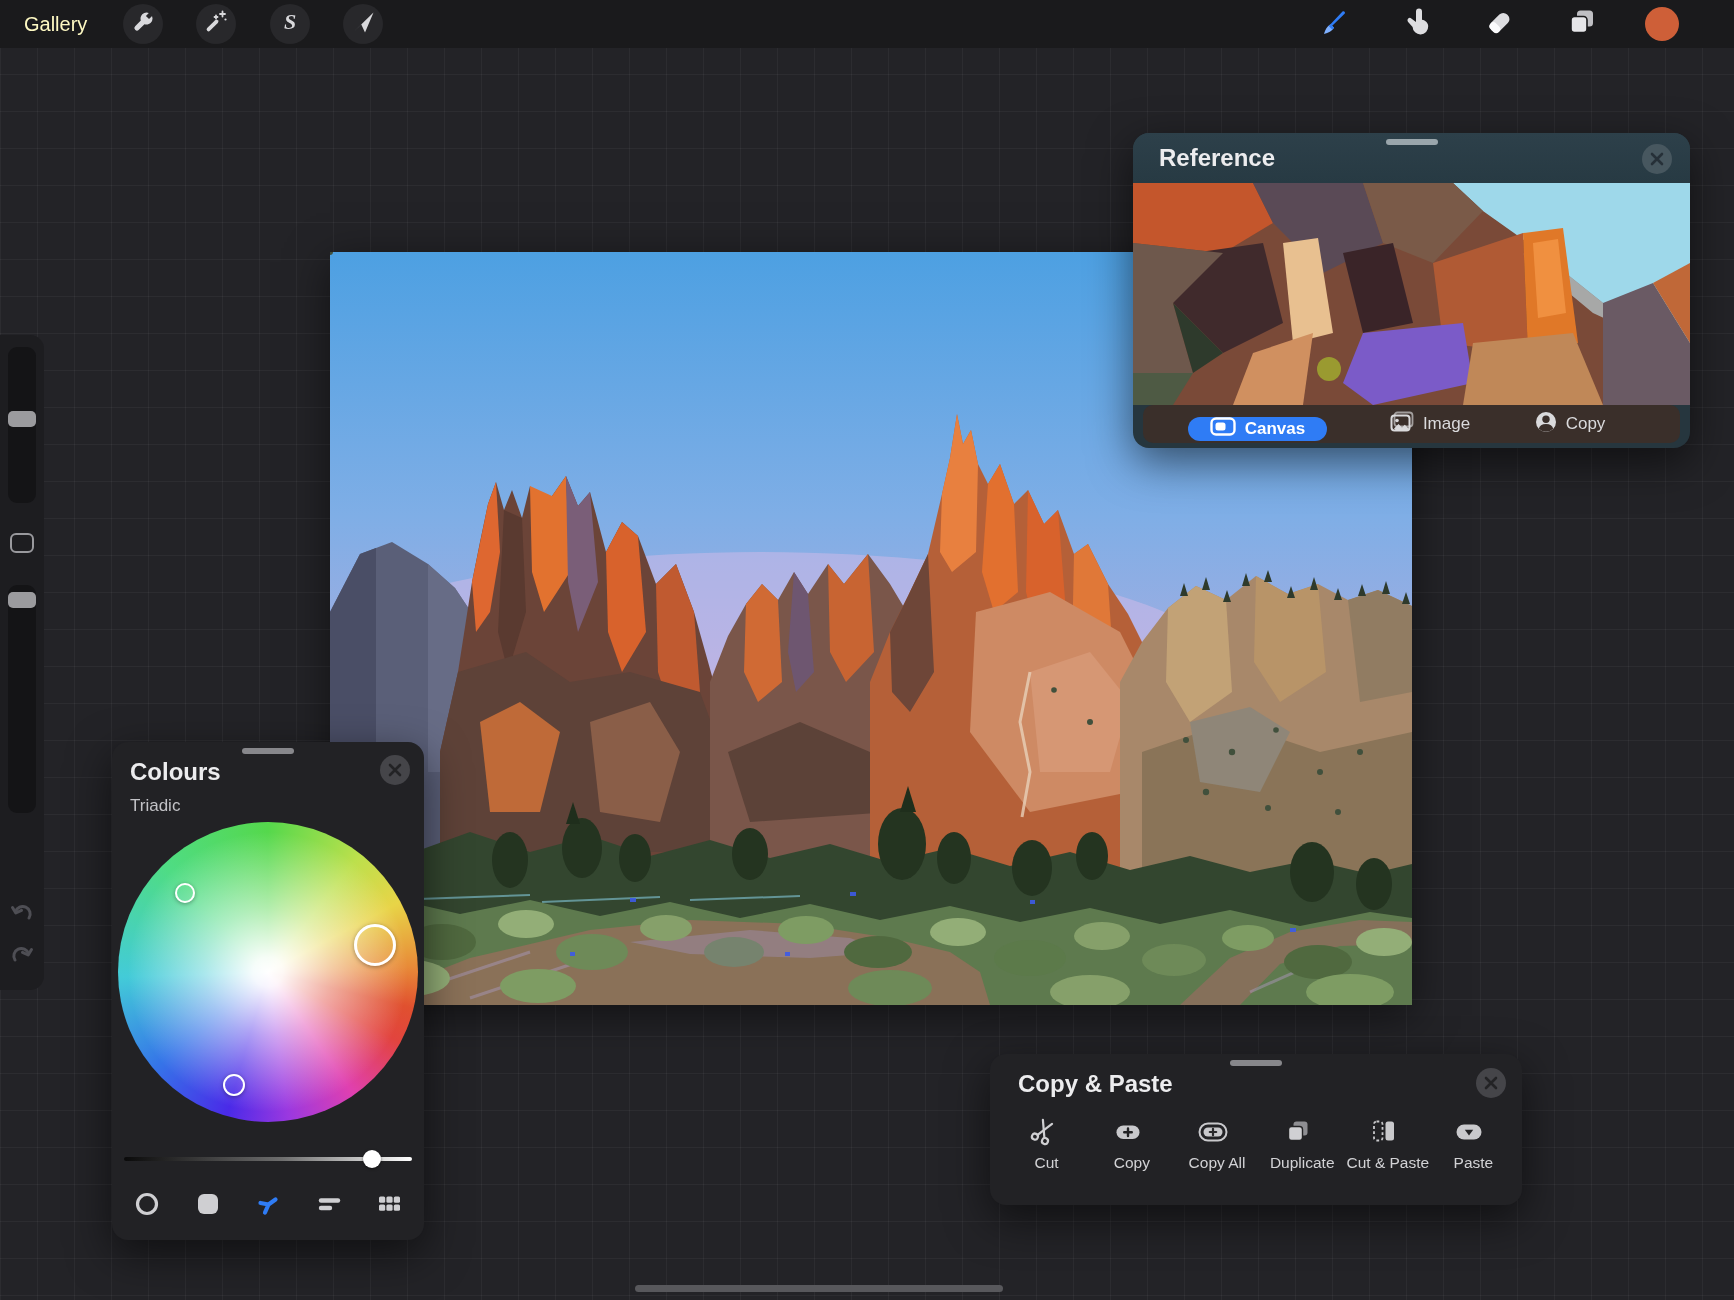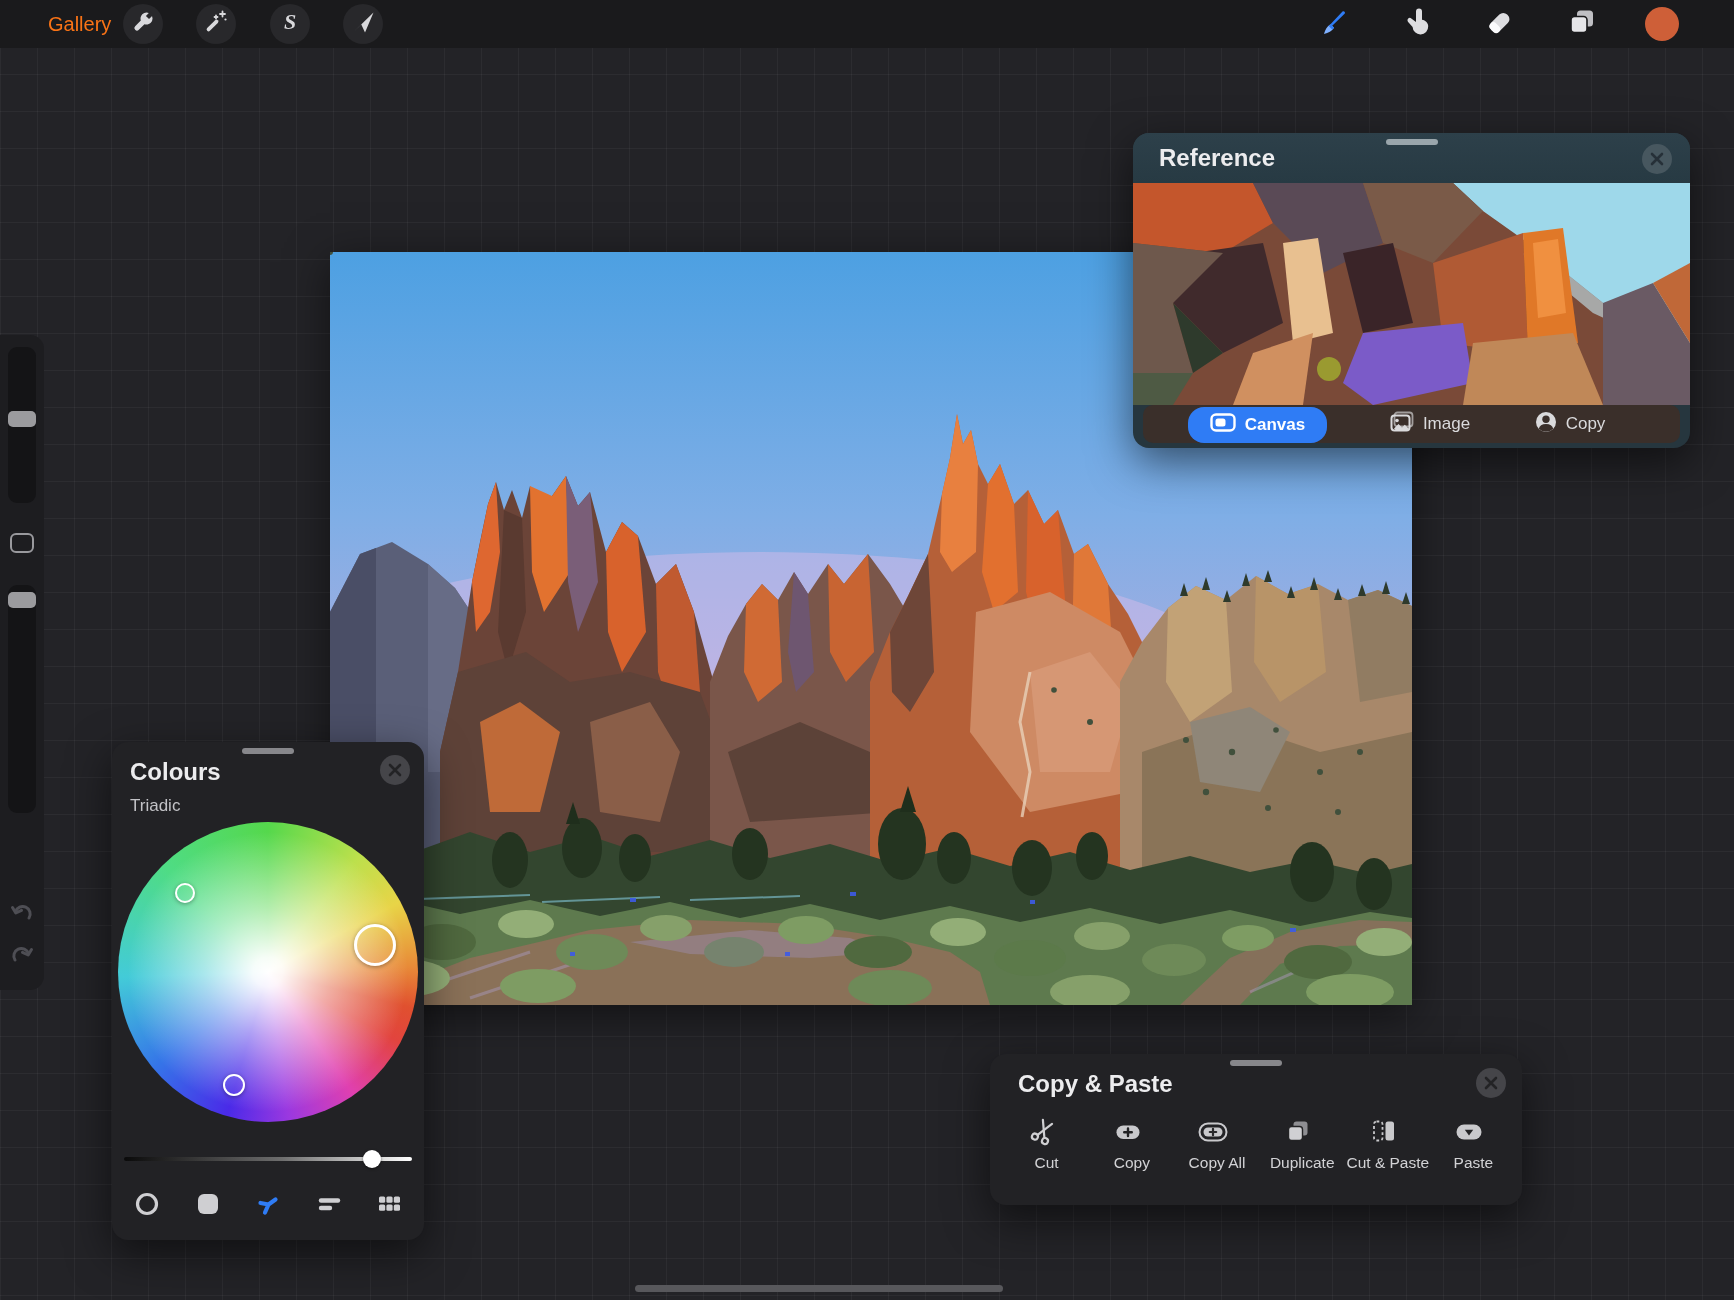--- a/index.html
+++ b/index.html
@@ -10,21 +10,21 @@
     background-image:
       linear-gradient(rgba(255,255,255,0.045) 1px, transparent 1px),
       linear-gradient(90deg, rgba(255,255,255,0.045) 1px, transparent 1px);
     background-size:37px 37px;
     font-family:"Liberation Sans", sans-serif;
     color:#E8E8EA;
     -webkit-font-smoothing:antialiased;
   }
   
   #topbar{position:absolute;left:0;top:0;width:100%;height:48px;background:#1A1A1C;z-index:40;}
-  .gallery-btn{position:absolute;left:24px;top:0;height:48px;line-height:48px;font-size:20px;color:#f97316;cursor:default;margin-left:24px;}
+  .gallery-btn{position:absolute;left:24px;top:0;height:48px;line-height:48px;font-size:20px;color:#fef9c3;cursor:default;}
   .tool-circle{position:absolute;top:4px;width:40px;height:40px;border-radius:50%;background:#28282B;display:flex;align-items:center;justify-content:center;}
   .rt-icon{position:absolute;top:9px;width:30px;height:30px;display:flex;align-items:center;justify-content:center;}
   .color-swatch{position:absolute;top:7px;width:34px;height:34px;border-radius:50%;background:var(--current-color,#CE5F38);}
   
   #sidebar{position:absolute;left:0;top:335px;width:44px;height:655px;background:#1D1D20;border-radius:0 14px 14px 0;z-index:30;}
   .side-track{position:absolute;left:8px;width:28px;background:#141416;border-radius:9px;}
   #track-size{top:12px;height:156px;}
   #track-opacity{top:250px;height:228px;}
   .side-handle{position:absolute;left:0;width:28px;height:16px;background:#9B9B9E;border-radius:5px;}
   #handle-size{top:var(--brush-slider-pos,41%);}
@@ -42,21 +42,21 @@
   .close-btn svg{display:block;}
   .panel-title{position:absolute;font-size:24px;font-weight:700;color:#ECECEE;}
   
   #ref-panel{left:1133px;top:133px;width:557px;height:315px;overflow:hidden;z-index:50;background:#26363E;}
   #ref-header{position:absolute;left:0;top:0;width:100%;height:50px;background:linear-gradient(#2D404A,#273A43);}
   #ref-header .drag-handle{background:#9AA6AC;}
   #ref-header .close-btn{right:18px;top:11px;background:#47575F;}
   #ref-img{position:absolute;left:0;top:50px;width:557px;height:222px;}
   #ref-tabs{position:absolute;left:10px;right:10px;bottom:5px;height:38px;background:#3A2F2A;border-radius:10px;}
   .ref-tab{position:absolute;top:0;height:38px;display:flex;align-items:center;justify-content:center;gap:9px;color:#DADADC;font-size:17px;}
-  #tab-canvas{left:45px;top:2px;height:36px;width:139px;border-radius:16px;background:var(--accent,#2F7CF5);color:#FFFFFF;font-weight:600;}
+  #tab-canvas{left:45px;top:12px;height:24px;width:139px;border-radius:16px;background:var(--accent,#2F7CF5);color:#FFFFFF;font-weight:600;}
   #tab-image{left:222px;width:130px;}
   #tab-face{left:362px;width:130px;}
   
   #colours-panel{left:112px;top:742px;width:312px;height:498px;z-index:45;}
   #colours-panel .panel-title{left:18px;top:16px;}
   #colours-panel .close-btn{right:14px;top:13px;}
   .harmony-sub{position:absolute;left:18px;top:54px;font-size:17px;color:#C2C2C6;}
   #wheel{position:absolute;left:6px;top:80px;width:300px;height:300px;border-radius:50%;
     background:
       radial-gradient(circle at 50% 50%, #FFFFFF 0%, rgba(255,255,255,0.95) 7%, rgba(255,255,255,0.55) 30%, rgba(255,255,255,0) 66%),

